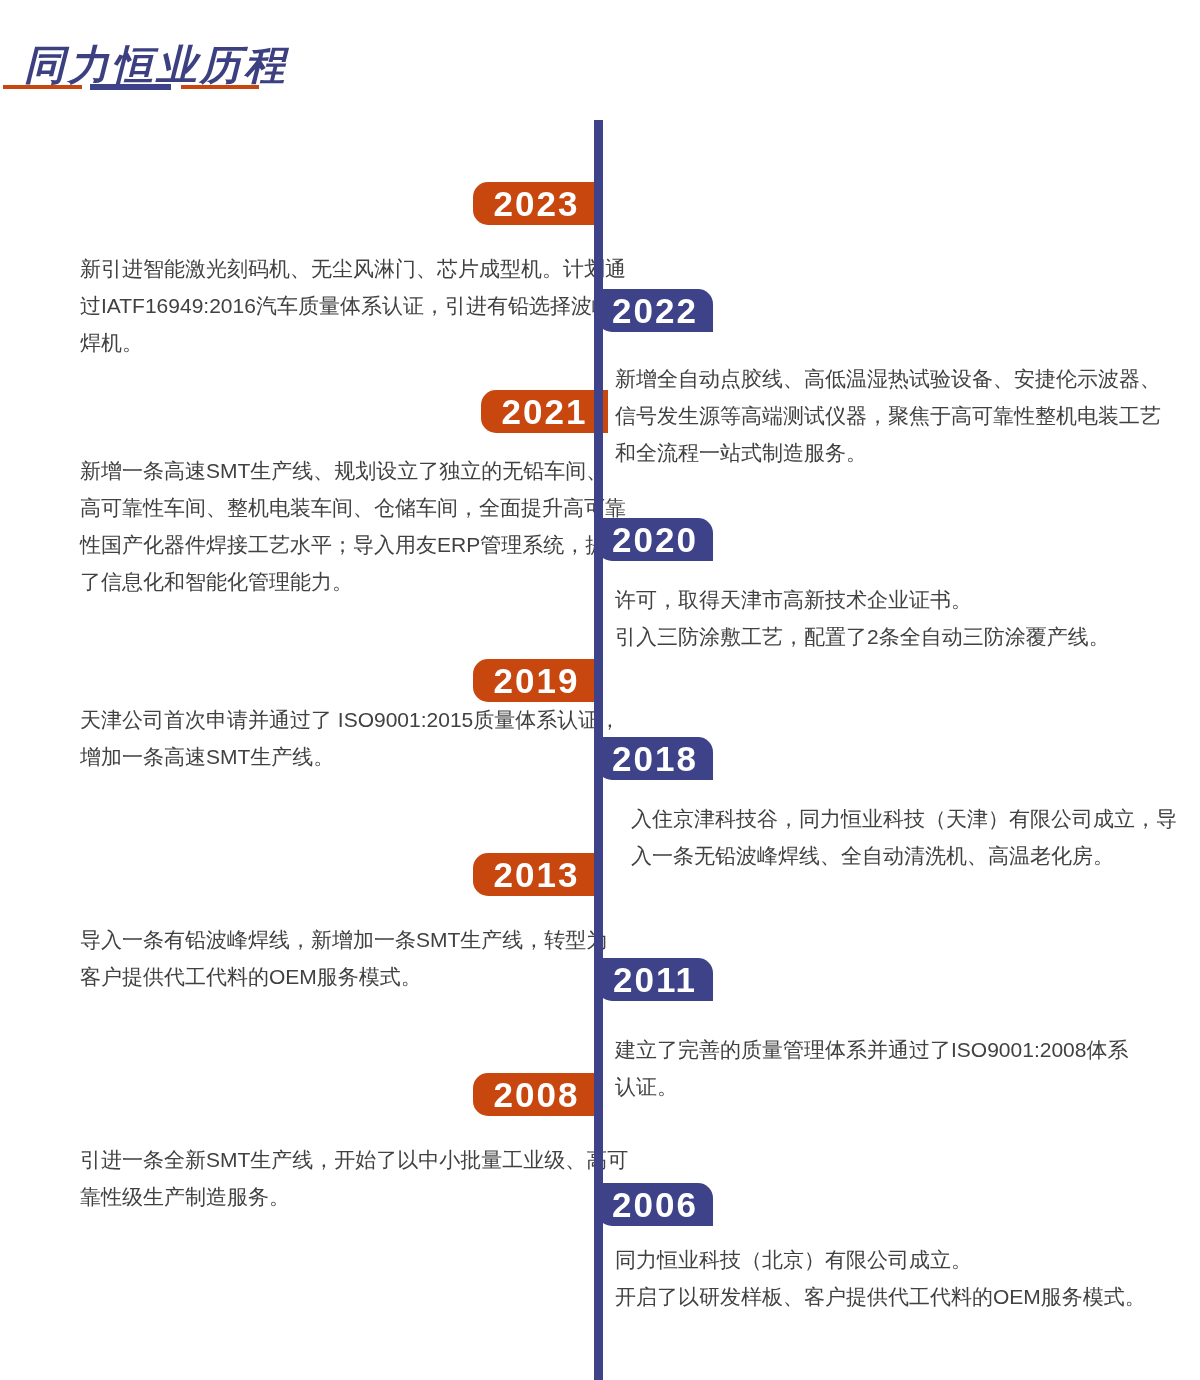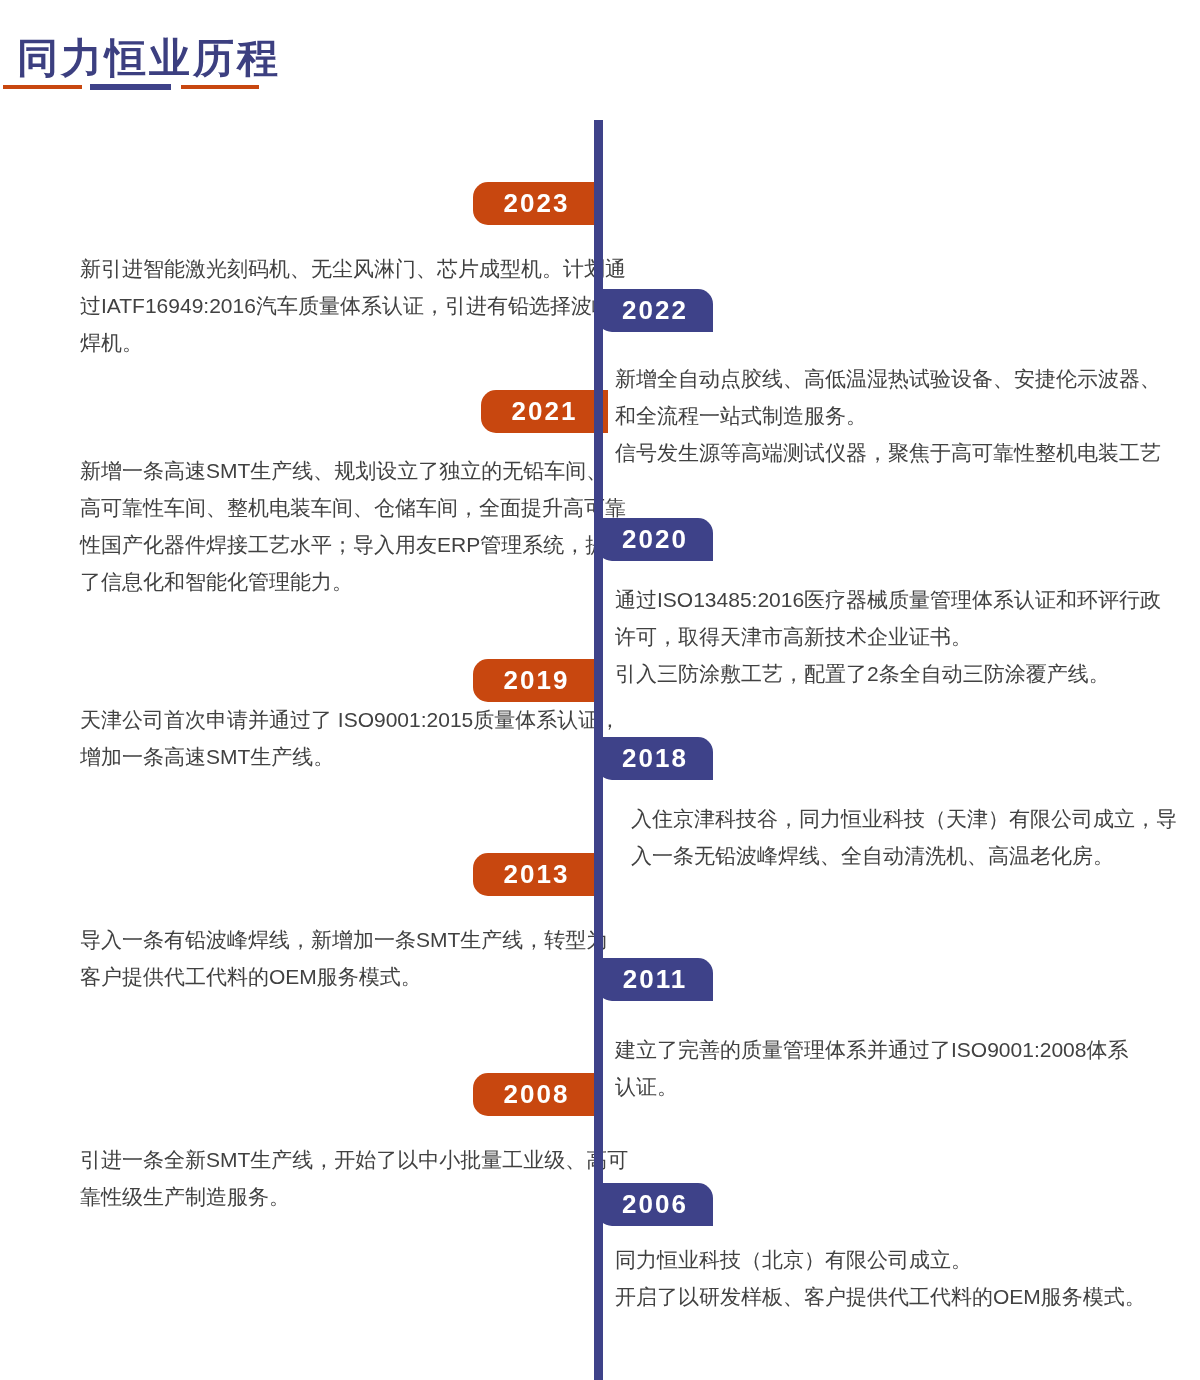--- a/index.html
+++ b/index.html
@@ -7,36 +7,36 @@
     position:relative;
     width:1200px;height:1380px;
     background:#ffffff;
     overflow:hidden;
     font-family:"Liberation Sans","DejaVu Sans",sans-serif;
   }
   
   .page-title{
     position:absolute;left:8px;top:22px;
     font-size:41px;font-weight:bold;color:#3c3f80;
-    letter-spacing:3px;margin:9px;
+    letter-spacing:3px;margin:16px;font-style:italic;
   }
   .title-bar{position:absolute;top:85px;height:4px;}
   .title-bar.b1{left:3px;width:79px;background:#c8470f;}
   .title-bar.b2{left:90px;width:81px;height:6px;top:84px;background:#3e4289;}
   .title-bar.b3{left:181px;width:78px;background:#c8470f;}
   
   .spine{
     position:absolute;left:594px;top:120px;
     width:9px;height:1260px;background:#3e4289;z-index:5;
   }
   
   .badge{
     position:absolute;height:43px;z-index:3;
     display:flex;align-items:center;justify-content:center;
-    color:#ffffff;font-weight:bold;font-size:26px;letter-spacing:2px;
+    color:#ffffff;font-weight:bold;font-size:35px;letter-spacing:2px;
   }
   .badge.left{background:#c8470f;width:127px;left:473px;border-radius:15px 0 0 15px;}
   .badge.right{background:#3e4289;width:116px;left:597px;border-radius:0 15px 0 15px;}
   
   .desc{
     position:absolute;
     font-size:21px;line-height:37px;color:#414141;
   }
   .desc div{white-space:nowrap;}
   .desc.lcol{left:80px;width:510px;}
@@ -68,35 +68,34 @@
   <div id="b0" class="badge left">2023</div>
   <div id="t0" class="desc lcol">
     <div>新引进智能激光刻码机、无尘风淋门、芯片成型机。计划通</div>
     <div>过IATF16949:2016汽车质量体系认证，引进有铅选择波峰</div>
     <div>焊机。</div>
   </div>
 
   <div id="b1" class="badge right">2022</div>
   <div id="t1" class="desc rcol">
     <div>新增全自动点胶线、高低温湿热试验设备、安捷伦示波器、</div>
+    <div>信号发生源等高端测试仪器，聚焦于高可靠性整机电装工艺</div>
     <div>和全流程一站式制造服务。</div>
-    <div>信号发生源等高端测试仪器，聚焦于高可靠性整机电装工艺</div>
   </div>
 
   <div id="b2" class="badge left">2021</div>
   <div id="t2" class="desc lcol">
     <div>新增一条高速SMT生产线、规划设立了独立的无铅车间、</div>
     <div>高可靠性车间、整机电装车间、仓储车间，全面提升高可靠</div>
     <div>性国产化器件焊接工艺水平；导入用友ERP管理系统，提高</div>
     <div>了信息化和智能化管理能力。</div>
   </div>
 
   <div id="b3" class="badge right">2020</div>
   <div id="t3" class="desc rcol">
-    <div>通过ISO13485:2016医疗器械质量管理体系认证和环评行政</div>
     <div>许可，取得天津市高新技术企业证书。</div>
     <div>引入三防涂敷工艺，配置了2条全自动三防涂覆产线。</div>
   </div>
 
   <div id="b4" class="badge left">2019</div>
   <div id="t4" class="desc lcol">
     <div>天津公司首次申请并通过了 ISO9001:2015质量体系认证，</div>
     <div>增加一条高速SMT生产线。</div>
   </div>
 

